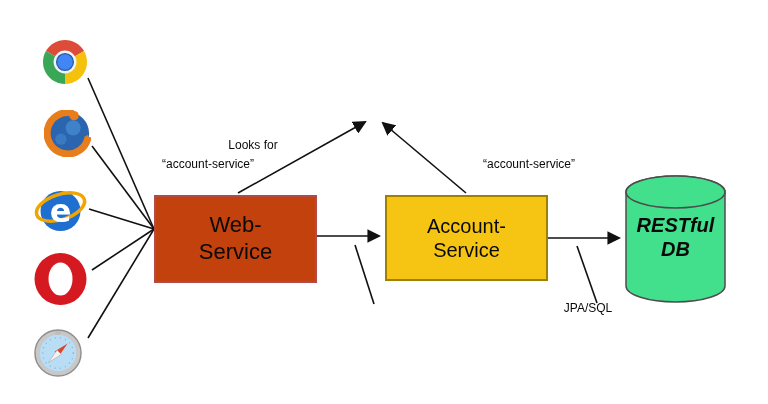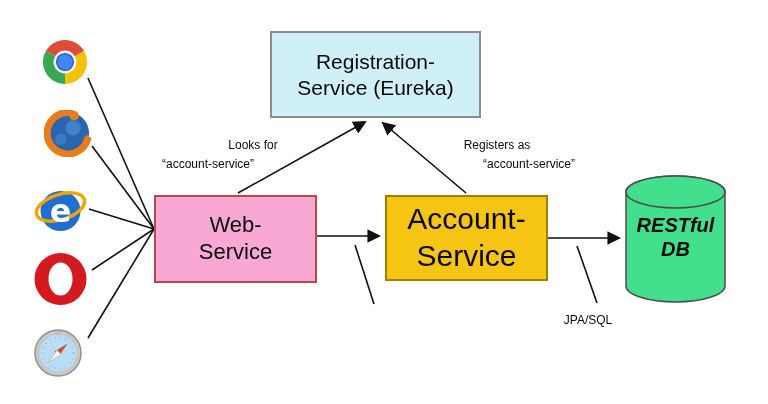--- a/index.html
+++ b/index.html
@@ -16,27 +16,27 @@
     display:flex;align-items:center;justify-content:center;
     text-align:center;white-space:pre-line;
     font-size:21px;line-height:1.22;color:#0a0a0a;
   }
   .node-registration{
     left:270px;top:31px;width:207px;height:83px;
     background:#d0f0f8;border:2px solid #8c8c8c;
   }
   .node-web{
     left:154px;top:195px;width:159px;height:84px;
-    background:#f9a8d4;border:2px solid #b24a4a;
+    background:#c2410c;border:2px solid #b24a4a;
     font-size:22px;
   }
   .node-account{
     left:385px;top:195px;width:159px;height:82px;
     background:#f6c513;border:2px solid #a08000;
-    font-size:30px;
+    font-size:20px;
   }
   .db-wrap{position:absolute;left:625px;top:175px;width:101px;height:128px;z-index:2;}
   .db-label{
     position:absolute;left:625px;top:213px;width:101px;z-index:3;
     text-align:center;font-size:20px;line-height:1.2;
     font-style:italic;font-weight:bold;white-space:pre-line;color:#0a0a0a;
   }
   .edge-label{
     position:absolute;z-index:3;font-size:12px;line-height:1;
     white-space:nowrap;transform:translateX(-50%);color:#0a0a0a;
@@ -103,38 +103,35 @@
 
   <svg class="icon" style="left:34px;top:329px" width="48" height="48" viewBox="0 0 100 100">
     <circle cx="50" cy="50" r="48" fill="#c8c8c8" stroke="#8f8f8f" stroke-width="3"></circle>
     <circle cx="50" cy="50" r="38" fill="#b8ddf5"></circle>
     <circle cx="50" cy="50" r="32" fill="none" stroke="#7fb6d9" stroke-width="3" stroke-dasharray="2 9"></circle>
     <polygon points="70,30 43,47 52,56" fill="#d9472b"></polygon>
     <polygon points="30,70 57,53 48,44" fill="#f2f2f2" stroke="#9a9a9a" stroke-width="1"></polygon>
     <rect x="44" y="4" width="12" height="8" rx="2" fill="#bdbdbd"></rect>
   </svg>
 
-  <div class="node node-registration">Registration-
-Service (Eureka)</div>
 
   <div class="node node-web">Web-
 Service</div>
 
   <div class="node node-account">Account-
 Service</div>
 
   <svg class="db-wrap" viewBox="0 0 101 128">
     <path d="M1,17 A49.5,16 0 0 1 100,17 L100,111 A49.5,16 0 0 1 1,111 Z" fill="#42e08c" stroke="#4d4d4d" stroke-width="1.5"></path>
     <ellipse cx="50.5" cy="17" rx="49.5" ry="16" fill="#42e08c" stroke="#4d4d4d" stroke-width="1.5"></ellipse>
   </svg>
   <div class="db-label">RESTful
 DB</div>
 
   <div class="edge-label" style="left:253px;top:139px">Looks for</div>
   <div class="edge-label it" style="left:208px;top:158px">“account-service”</div>
 
-  <div class="edge-label" style="left:497px;top:139px">Registers as</div>
   <div class="edge-label it" style="left:529px;top:158px">“account-service”</div>
 
 
-  <div class="edge-label" style="left:588px;top:314px">JPA/SQL</div>
+  <div class="edge-label" style="left:588px;top:302px">JPA/SQL</div>
 
 </div>
 
 </body></html>

